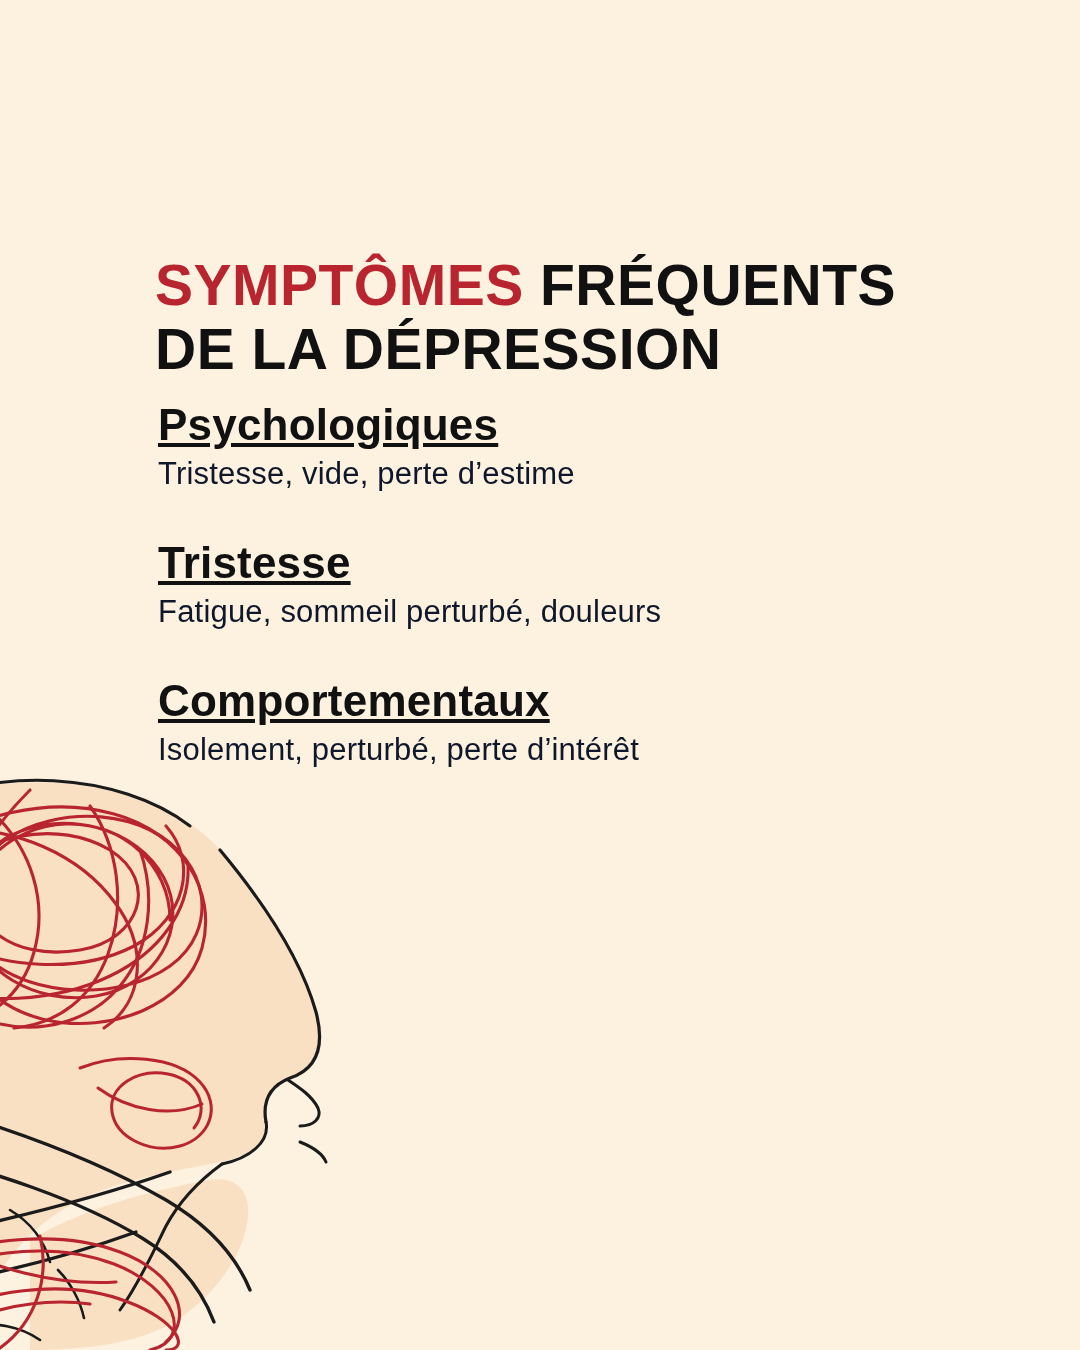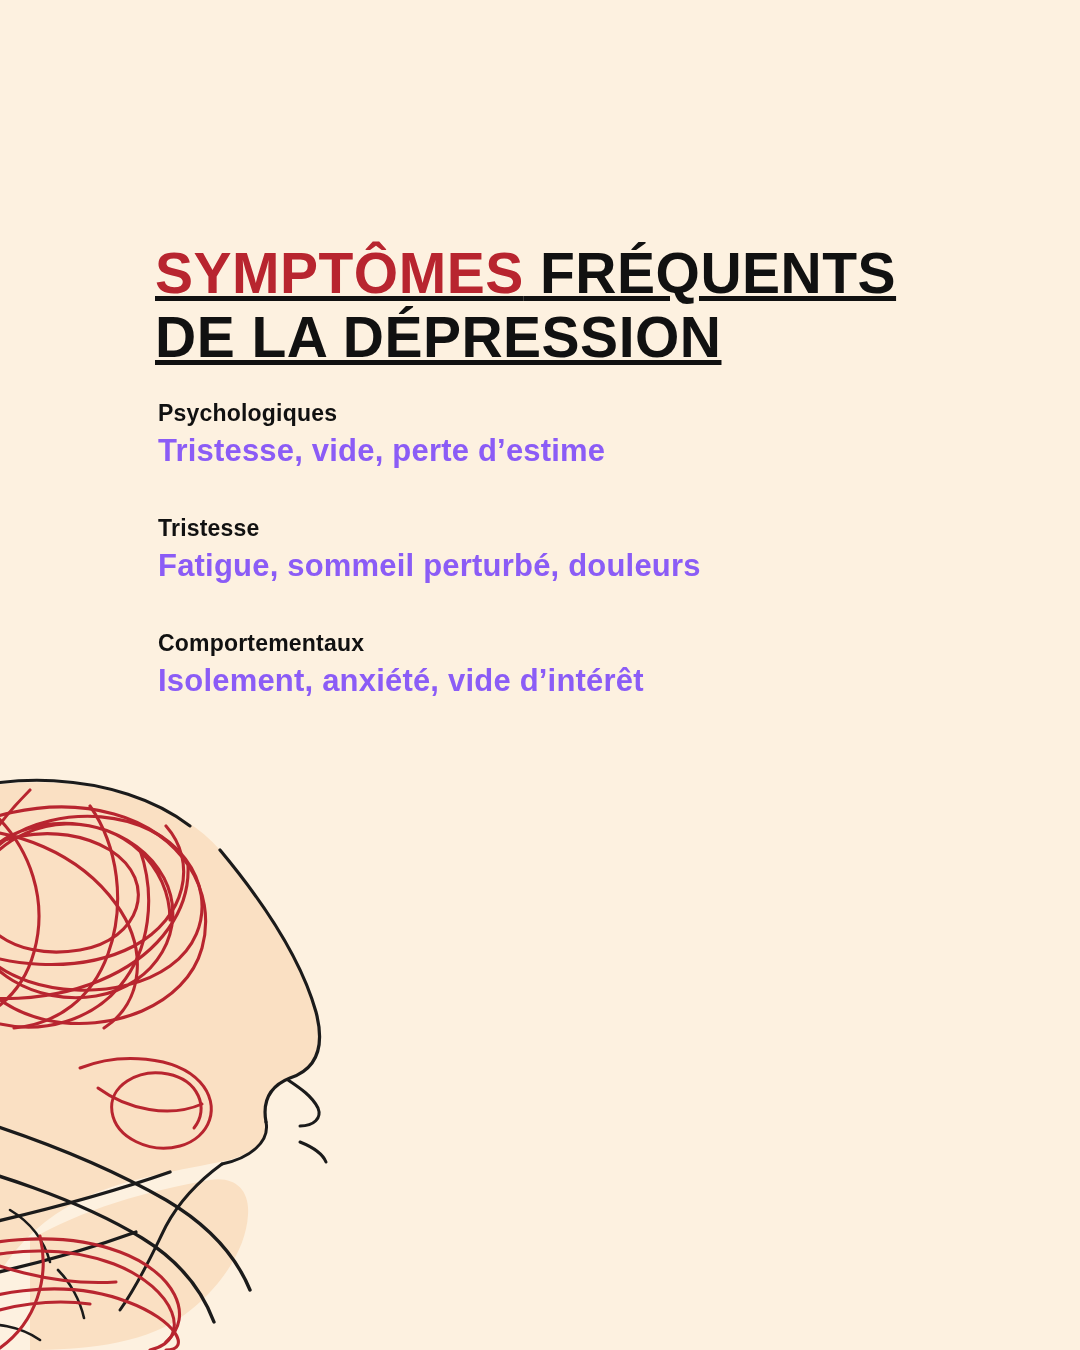--- a/index.html
+++ b/index.html
@@ -19,58 +19,58 @@
     position: absolute;
     inset: 0;
     background: #fdf1e0;
     overflow: hidden;
   }
 
   
   .headline {
     position: absolute;
     left: 155px;
-    top: 204px;
+    top: 216px;
     width: 820px;
     font-size: 57px;
     line-height: 1.12;
     font-weight: 800;
     letter-spacing: 0.5px;
     color: #111111;
     text-transform: uppercase;
-    text-decoration: underline;
   }
   .headline .accent {
     color: #b8252f;
   }
 
   
   .sections {
     position: absolute;
     left: 158px;
     top: 400px;
     width: 800px;
   }
   .section {
     margin-bottom: 46px;
   }
   .section:last-child {
     margin-bottom: 16px;
   }
   .section-title {
-    font-size: 23px;
+    font-size: 44px;
     font-weight: 700;
     color: #111111;
     letter-spacing: 0.2px;
     margin-bottom: 6px;
+    text-decoration: underline;
   }
   .section-desc {
     font-size: 31px;
-    font-weight: 700;
-    color: #8b5cf6;
+    font-weight: 400;
+    color: #0f172a;
     letter-spacing: 0.2px;
   }
 
   
   .illustration {
     position: absolute;
     left: -30px;
     bottom: 0;
     width: 470px;
     height: 580px;
@@ -96,21 +96,21 @@
       <div class="section-desc">Tristesse, vide, perte d’estime</div>
     </div>
 
     <div class="section">
       <div class="section-title">Tristesse</div>
       <div class="section-desc">Fatigue, sommeil perturbé, douleurs</div>
     </div>
 
     <div class="section">
       <div class="section-title">Comportementaux</div>
-      <div class="section-desc">Isolement, anxiété, vide d’intérêt</div>
+      <div class="section-desc">Isolement, perturbé, perte d’intérêt</div>
     </div>
 
   </div>
 
   <div class="illustration">
     <svg viewBox="0 0 470 580" xmlns="http://www.w3.org/2000/svg" aria-hidden="true">
       <defs>
         <clipPath id="frameClip">
           <rect x="0" y="0" width="470" height="580"></rect>
         </clipPath>

